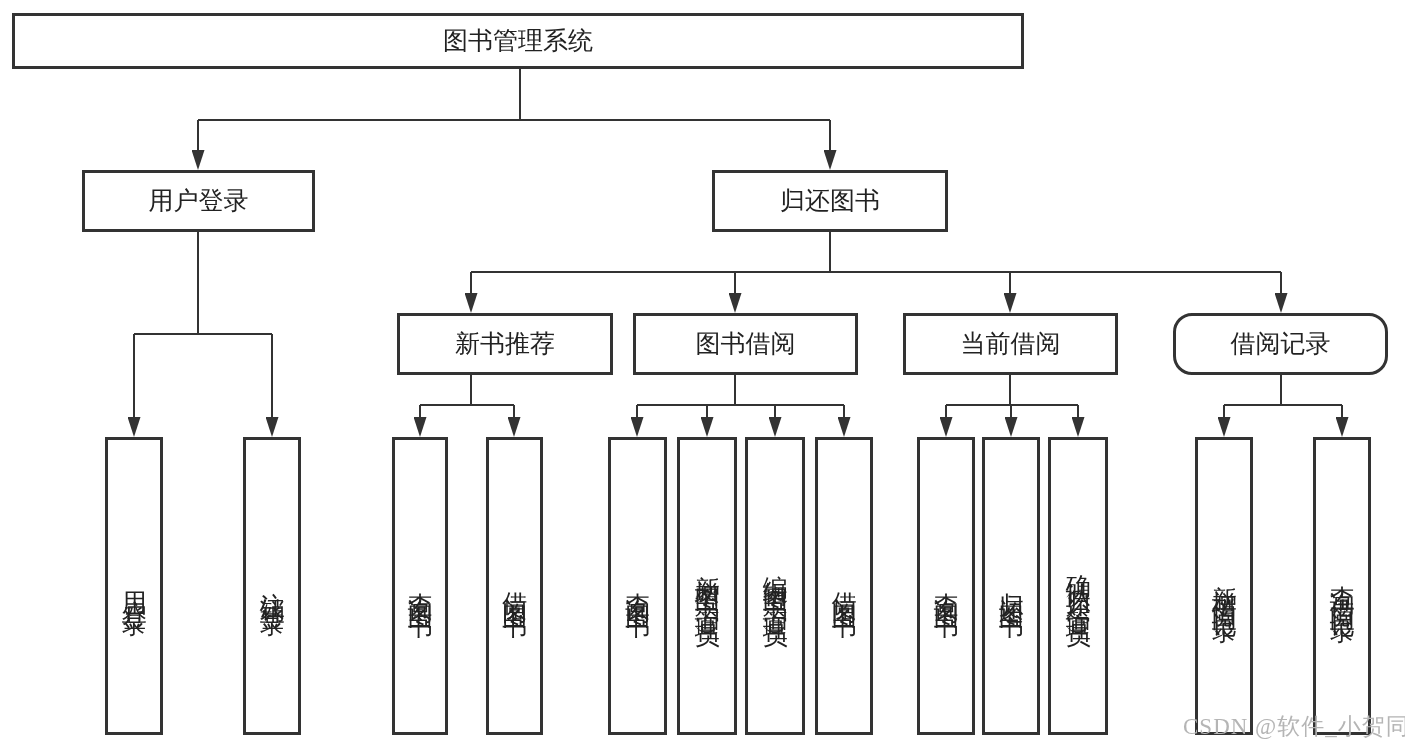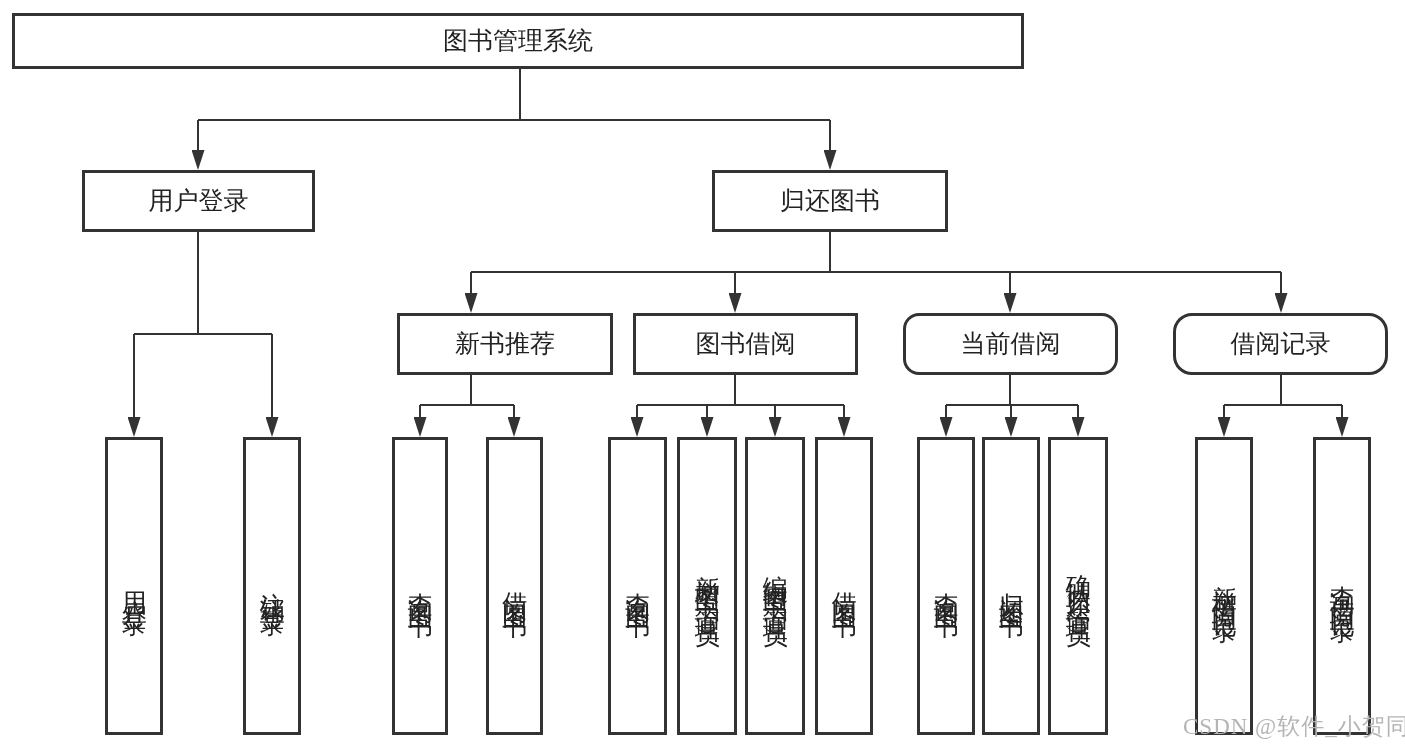--- a/index.html
+++ b/index.html
@@ -74,21 +74,21 @@
     </g>
   </svg>
 
   <div class="box" style="left:12px;top:13px;width:1012px;height:56px;">图书管理系统</div>
 
   <div class="box" style="left:82px;top:170px;width:233px;height:62px;">用户登录</div>
   <div class="box" style="left:712px;top:170px;width:236px;height:62px;">归还图书</div>
 
   <div class="box" style="left:363px;top:313px;width:216px;height:62px;margin-left:34px;">新书推荐</div>
   <div class="box" style="left:633px;top:313px;width:225px;height:62px;">图书借阅</div>
-  <div class="box" style="left:903px;top:313px;width:215px;height:62px;border-radius:16px;">当前借阅</div>
+  <div class="box" style="left:903px;top:313px;width:215px;height:62px;">当前借阅</div>
   <div class="box" style="left:1173px;top:313px;width:215px;height:62px;border-radius:19px;">借阅记录</div>
 
   <div class="box vbox" style="left:105px;top:437px;width:58px;height:298px;">用户登录</div>
   <div class="box vbox" style="left:243px;top:437px;width:58px;height:298px;">注销登录</div>
 
   <div class="box vbox" style="left:392px;top:437px;width:56px;height:298px;">查询图书</div>
   <div class="box vbox" style="left:486px;top:437px;width:57px;height:298px;">借阅图书</div>
 
   <div class="box vbox" style="left:608px;top:437px;width:59px;height:298px;">查询图书</div>
   <div class="box vbox" style="left:677px;top:437px;width:60px;height:298px;">新增图书（管理员）</div>

